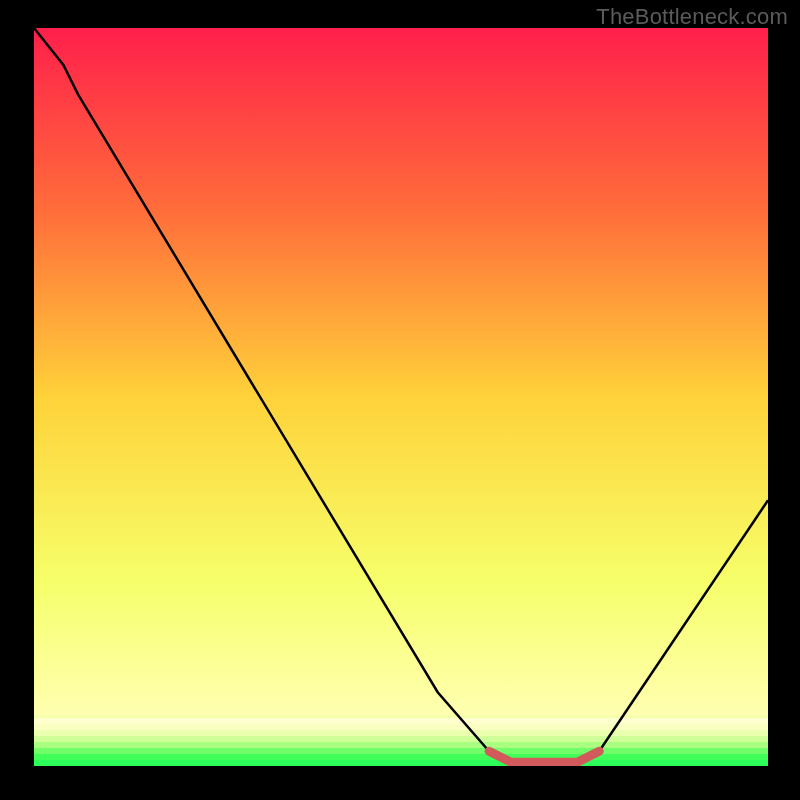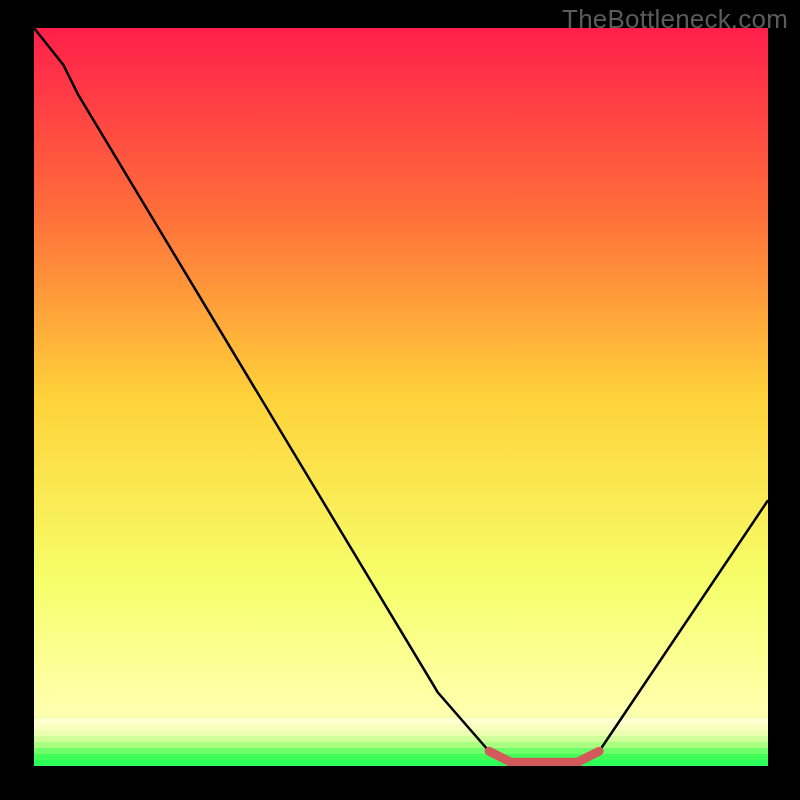--- a/index.html
+++ b/index.html
@@ -9,21 +9,21 @@
     background: #000;
     font-family: Arial, Helvetica, sans-serif;
     position: relative;
     overflow: hidden;
   }
   .watermark {
     position: absolute;
     top: 4px;
     right: 12px;
     color: #5b5b5b;
-    font-size: 26px;
+    font-size: 22px;
     font-weight: 500;
     z-index: 10;
     letter-spacing: 0.2px;
   }
   .plot-wrap {
     position: absolute;
     left: 34px;
     top: 28px;
     width: 734px;
     height: 738px;

